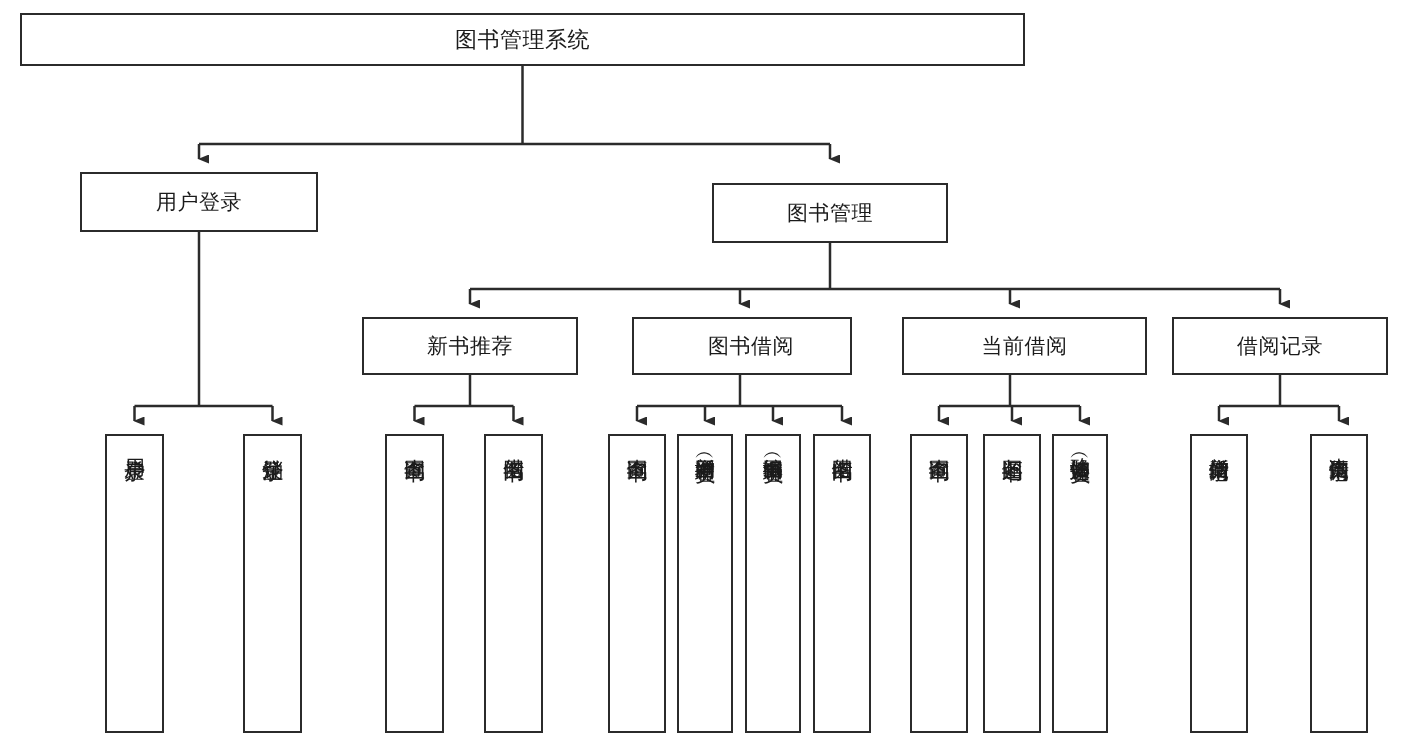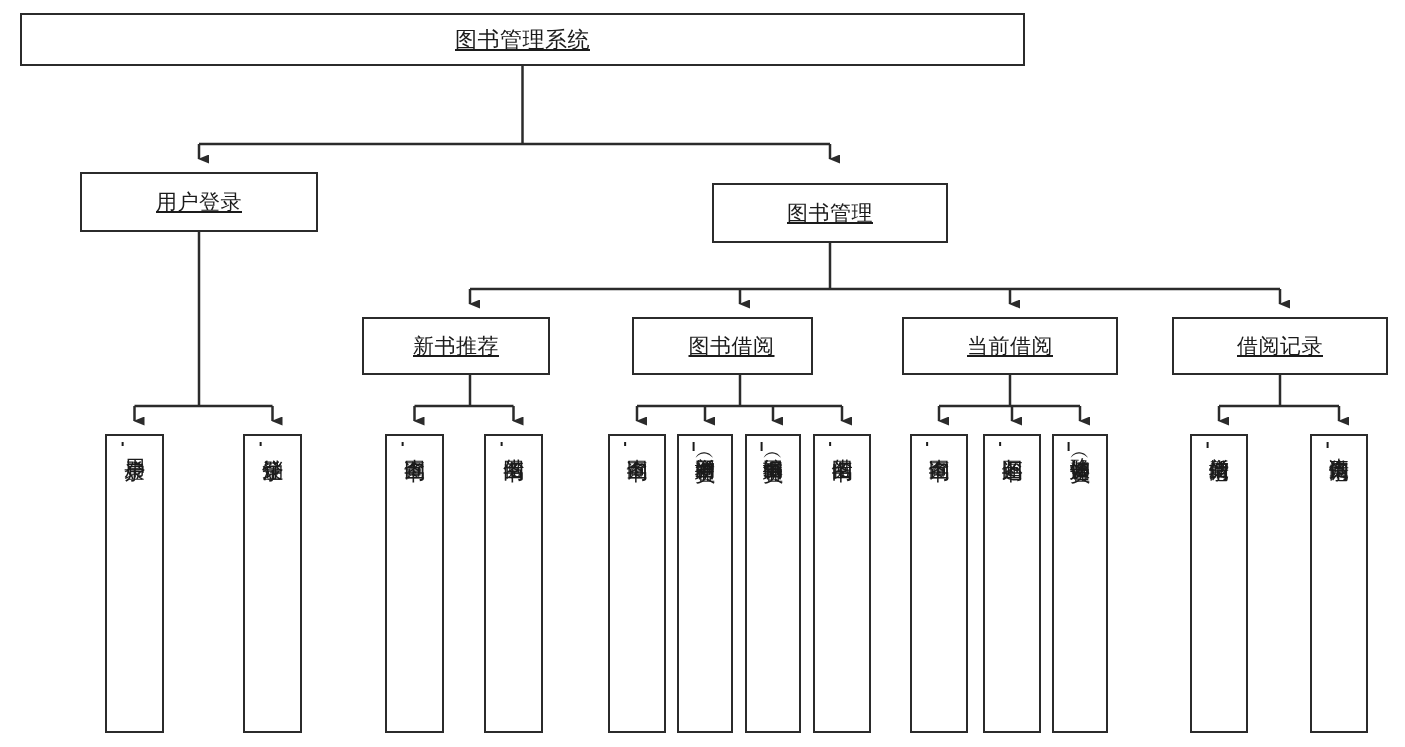--- a/index.html
+++ b/index.html
@@ -29,21 +29,20 @@
   .node {
     position: absolute;
     box-sizing: border-box;
     border: 2px solid #2b2b2b;
     background: #ffffff;
     display: flex;
     align-items: center;
     justify-content: center;
     color: #1b1b1b;
     line-height: 1.18;
-    text-decoration: underline;
   }
   .node-label {
     display: block;
     text-align: center;
     white-space: nowrap;
   }
   
   .node.horiz .node-label {
     font-size: 21px;
     letter-spacing: 0.5px;
@@ -129,27 +128,27 @@
   <div id="node-layer">
       <div class="node horiz root" id="node-root" style="left: 20px; top: 13px; width: 1005px; height: 53px;">
         <span class="node-label">图书管理系统</span>
       </div>
       <div class="node horiz" id="node-user-login" style="left: 80px; top: 172px; width: 238px; height: 60px;">
         <span class="node-label">用户登录</span>
       </div>
       <div class="node horiz" id="node-book-manage" style="left: 712px; top: 172px; width: 236px; height: 60px; margin-top: 11px;">
         <span class="node-label">图书管理</span>
       </div>
-      <div class="node horiz" id="node-new-book-rec" style="left: 362px; top: 317px; width: 188px; height: 58px;">
+      <div class="node horiz" id="node-new-book-rec" style="left: 362px; top: 317px; width: 216px; height: 58px;">
         <span class="node-label">新书推荐</span>
       </div>
-      <div class="node horiz" id="node-book-borrow" style="left: 632px; top: 317px; width: 181px; height: 58px; padding-left: 18px;">
+      <div class="node horiz" id="node-book-borrow" style="left: 632px; top: 317px; width: 220px; height: 58px; padding-left: 18px;">
         <span class="node-label">图书借阅</span>
       </div>
-      <div class="node horiz" id="node-current-borrow" style="left: 902px; top: 317px; width: 216px; height: 58px;">
+      <div class="node horiz" id="node-current-borrow" style="left: 902px; top: 317px; width: 245px; height: 58px;">
         <span class="node-label">当前借阅</span>
       </div>
       <div class="node horiz" id="node-borrow-record" style="left: 1172px; top: 317px; width: 216px; height: 58px;">
         <span class="node-label">借阅记录</span>
       </div>
       <div class="node vert" id="node-leaf-user-login" style="left: 105px; top: 434px; width: 59px; height: 299px;">
         <span class="node-label">用户登录</span>
       </div>
       <div class="node vert" id="node-leaf-user-logout" style="left: 243px; top: 434px; width: 59px; height: 299px;">
         <span class="node-label">注销登录</span>

